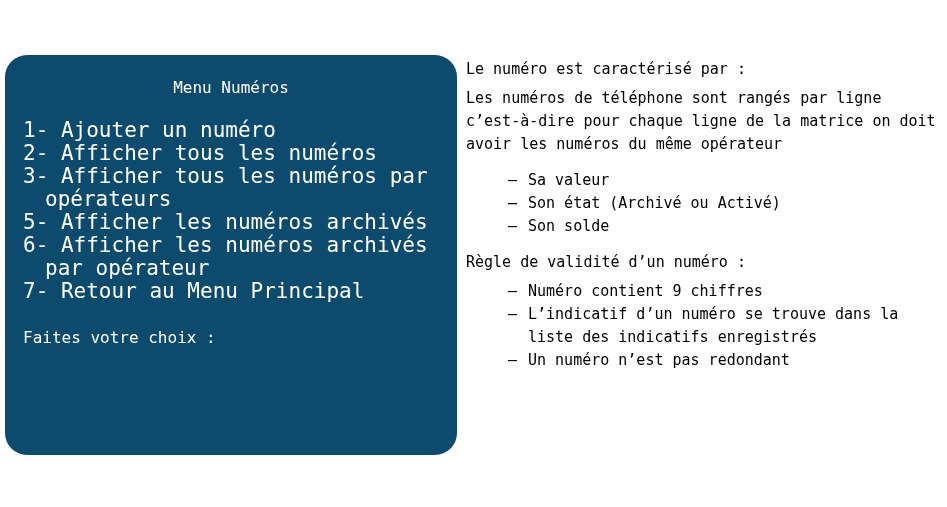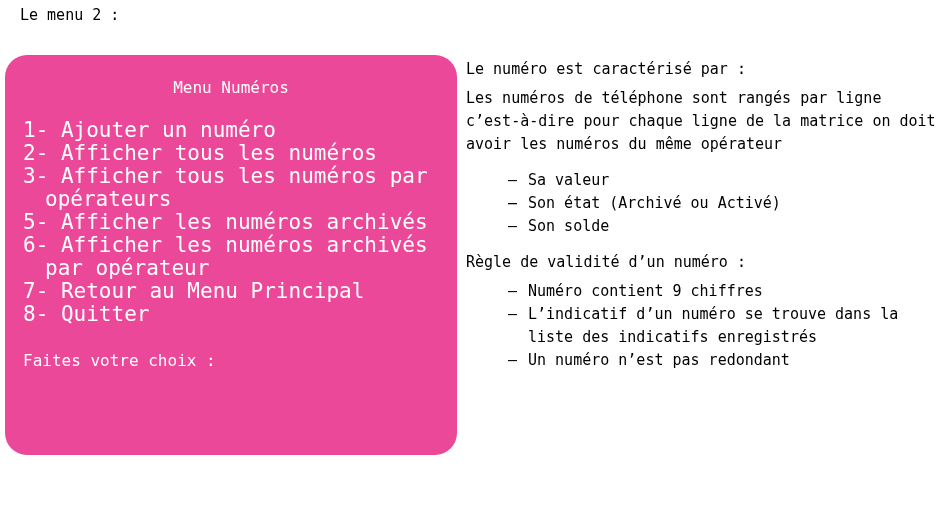--- a/index.html
+++ b/index.html
@@ -31,21 +31,21 @@
     color: #000000;
     white-space: pre;
   }
 
   .menu-card {
     position: absolute;
     left: 5px;
     top: 55px;
     width: 452px;
     height: 400px;
-    background: #ec4899;
+    background: #0c4a6e;
     border-radius: 22px;
     box-sizing: border-box;
     padding: 22px 18px 18px 18px;
     color: #ffffff;
   }
 
   .menu-title {
     text-align: center;
     font-size: 16px;
     line-height: 22px;
@@ -116,32 +116,30 @@
     position: absolute;
     left: 42px;
     top: 0;
   }
 </style>
 </head>
 <body>
 
 <div class="page">
 
-  <div class="intro-line">Le menu 2 :</div>
 
   <div class="menu-card">
     <div class="menu-title">Menu Numéros</div>
     <ul class="menu-list">
       <li><span>1- Ajouter un numéro</span></li>
       <li><span>2- Afficher tous les numéros</span></li>
       <li><span>3- Afficher tous les numéros par</span><span class="cont">opérateurs</span></li>
       <li><span>5- Afficher les numéros archivés</span></li>
       <li><span>6- Afficher les numéros archivés</span><span class="cont">par opérateur</span></li>
       <li><span>7- Retour au Menu Principal</span></li>
-      <li><span>8- Quitter</span></li>
     </ul>
     <div class="menu-prompt">Faites votre choix :</div>
   </div>
 
   <div class="right-col">
     <p class="para tight">Le numéro est caractérisé par :</p>
 
     <p class="para">Les numéros de téléphone sont rangés par ligne c’est-à-dire pour chaque ligne de la matrice on doit avoir les numéros du même opérateur</p>
     <ul class="bullets">
       <li><span class="dash">–</span><span>Sa valeur</span></li>

